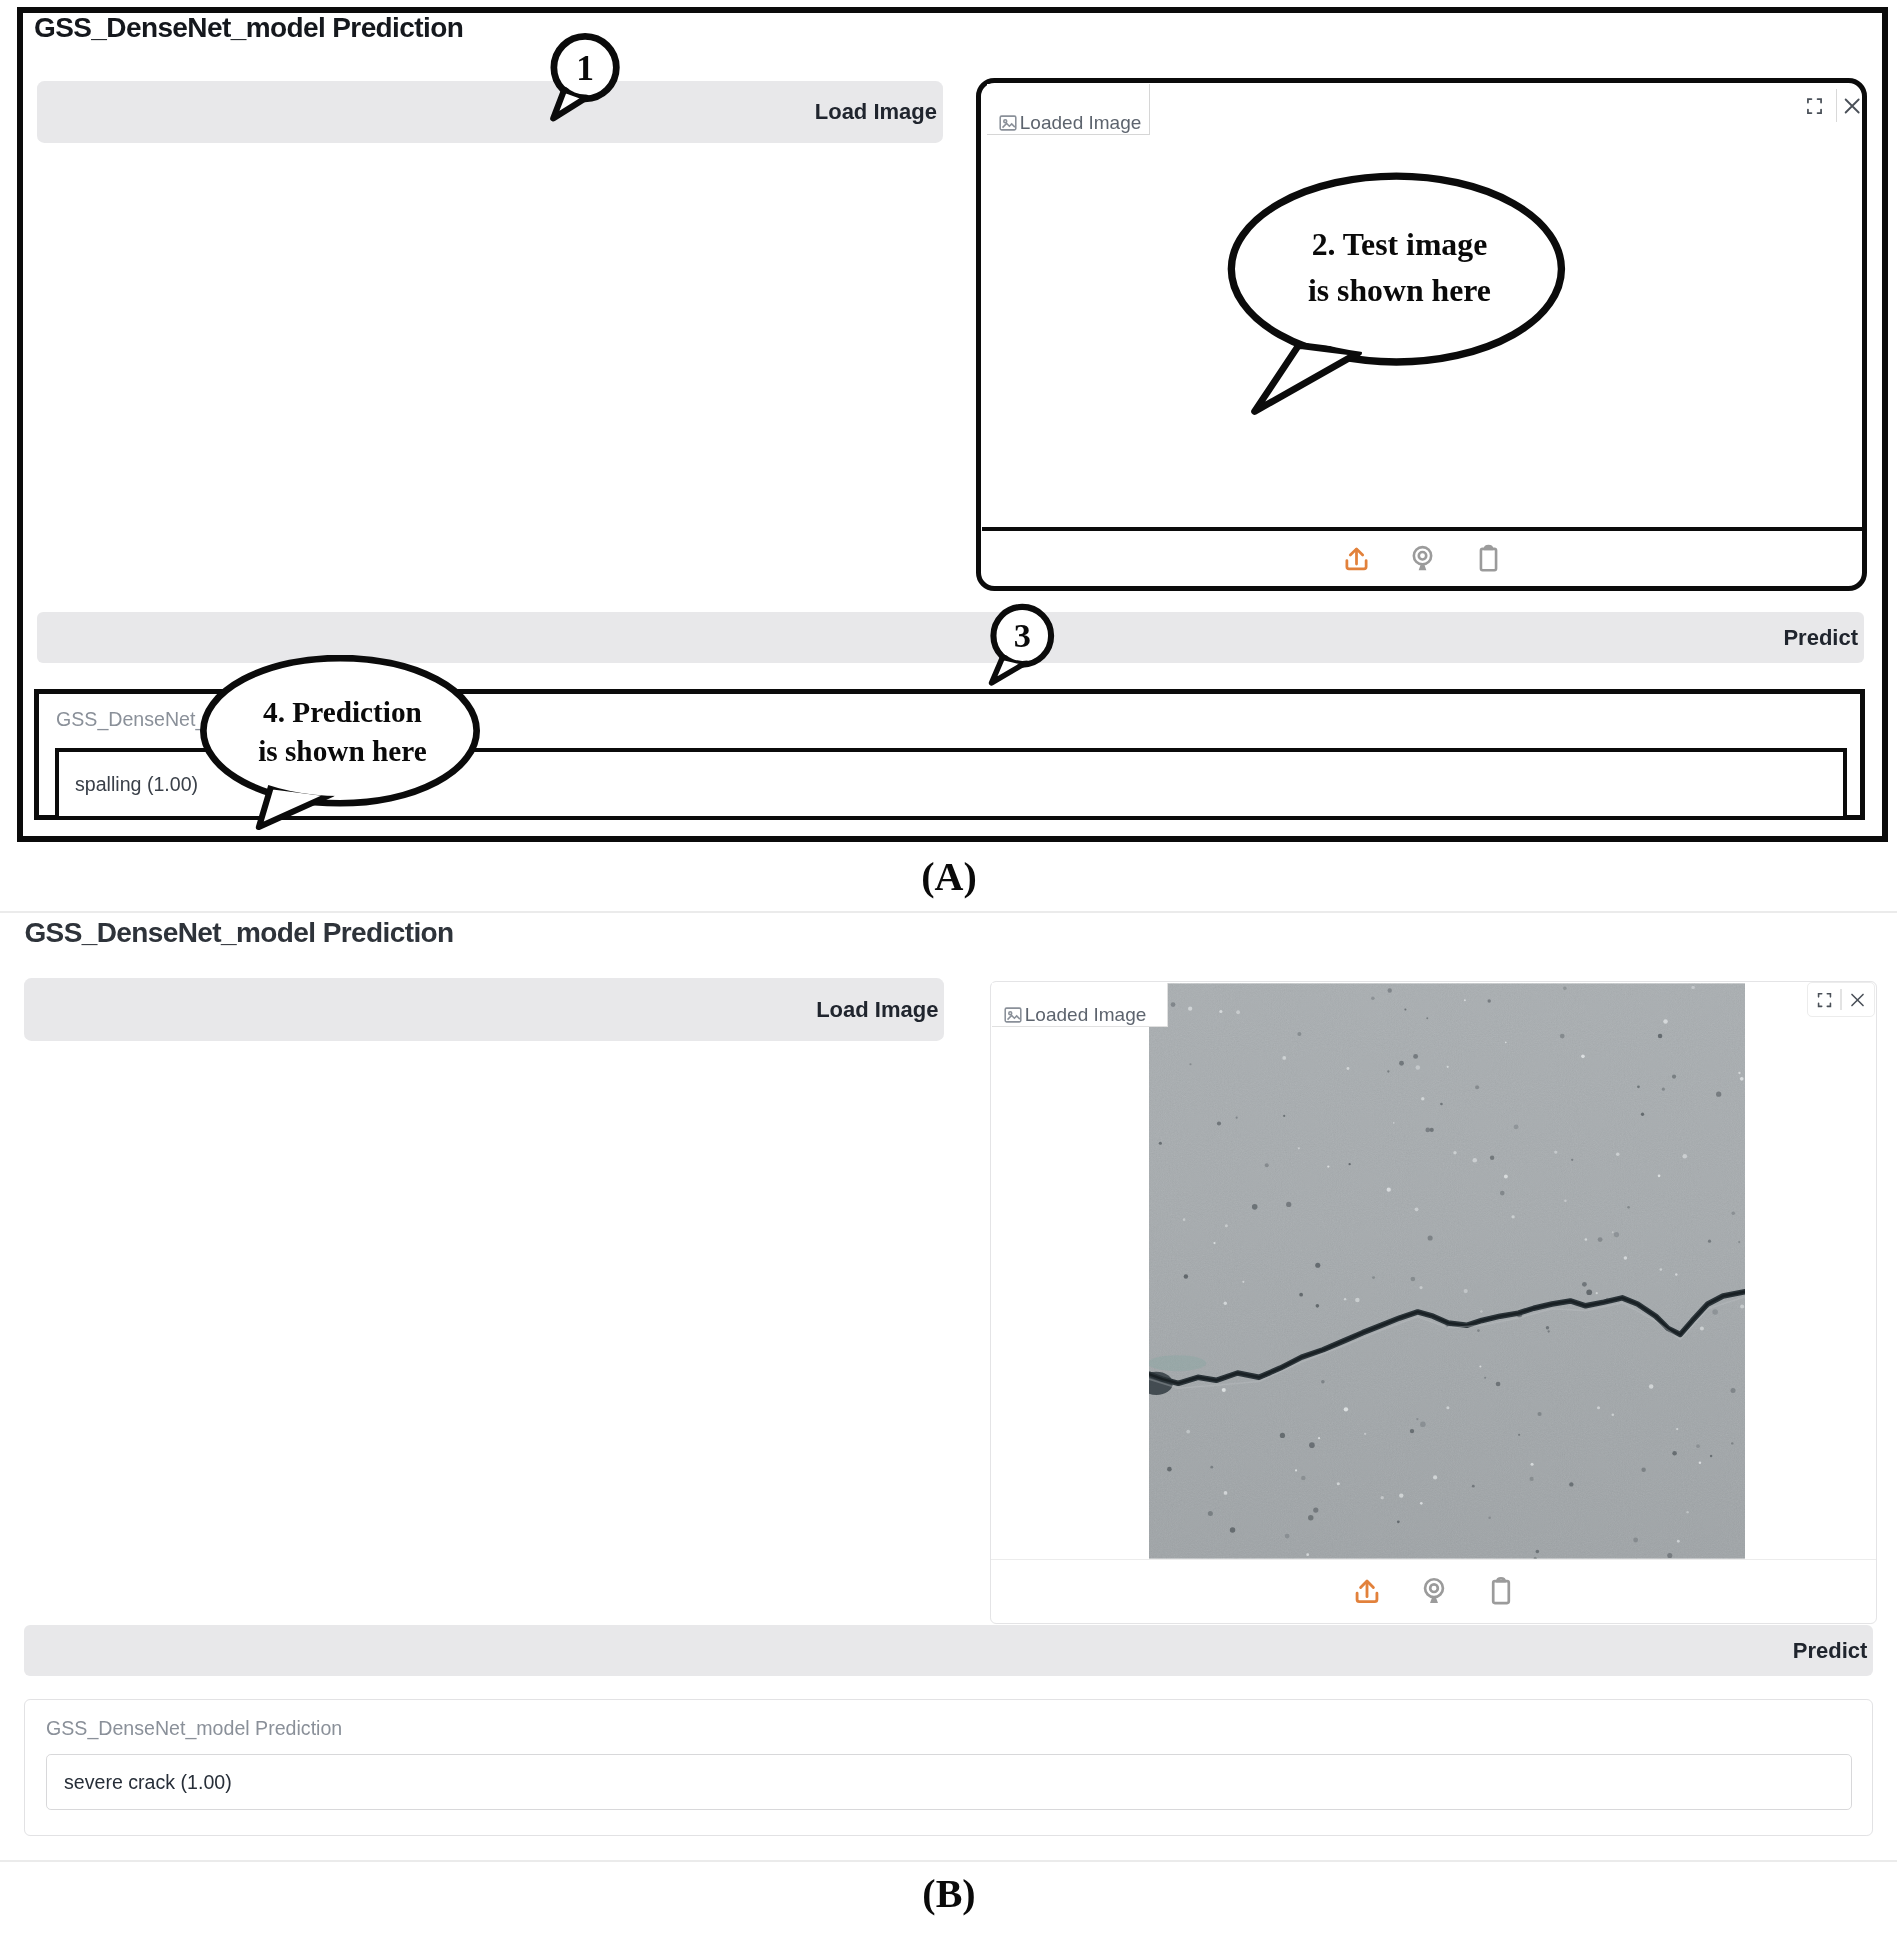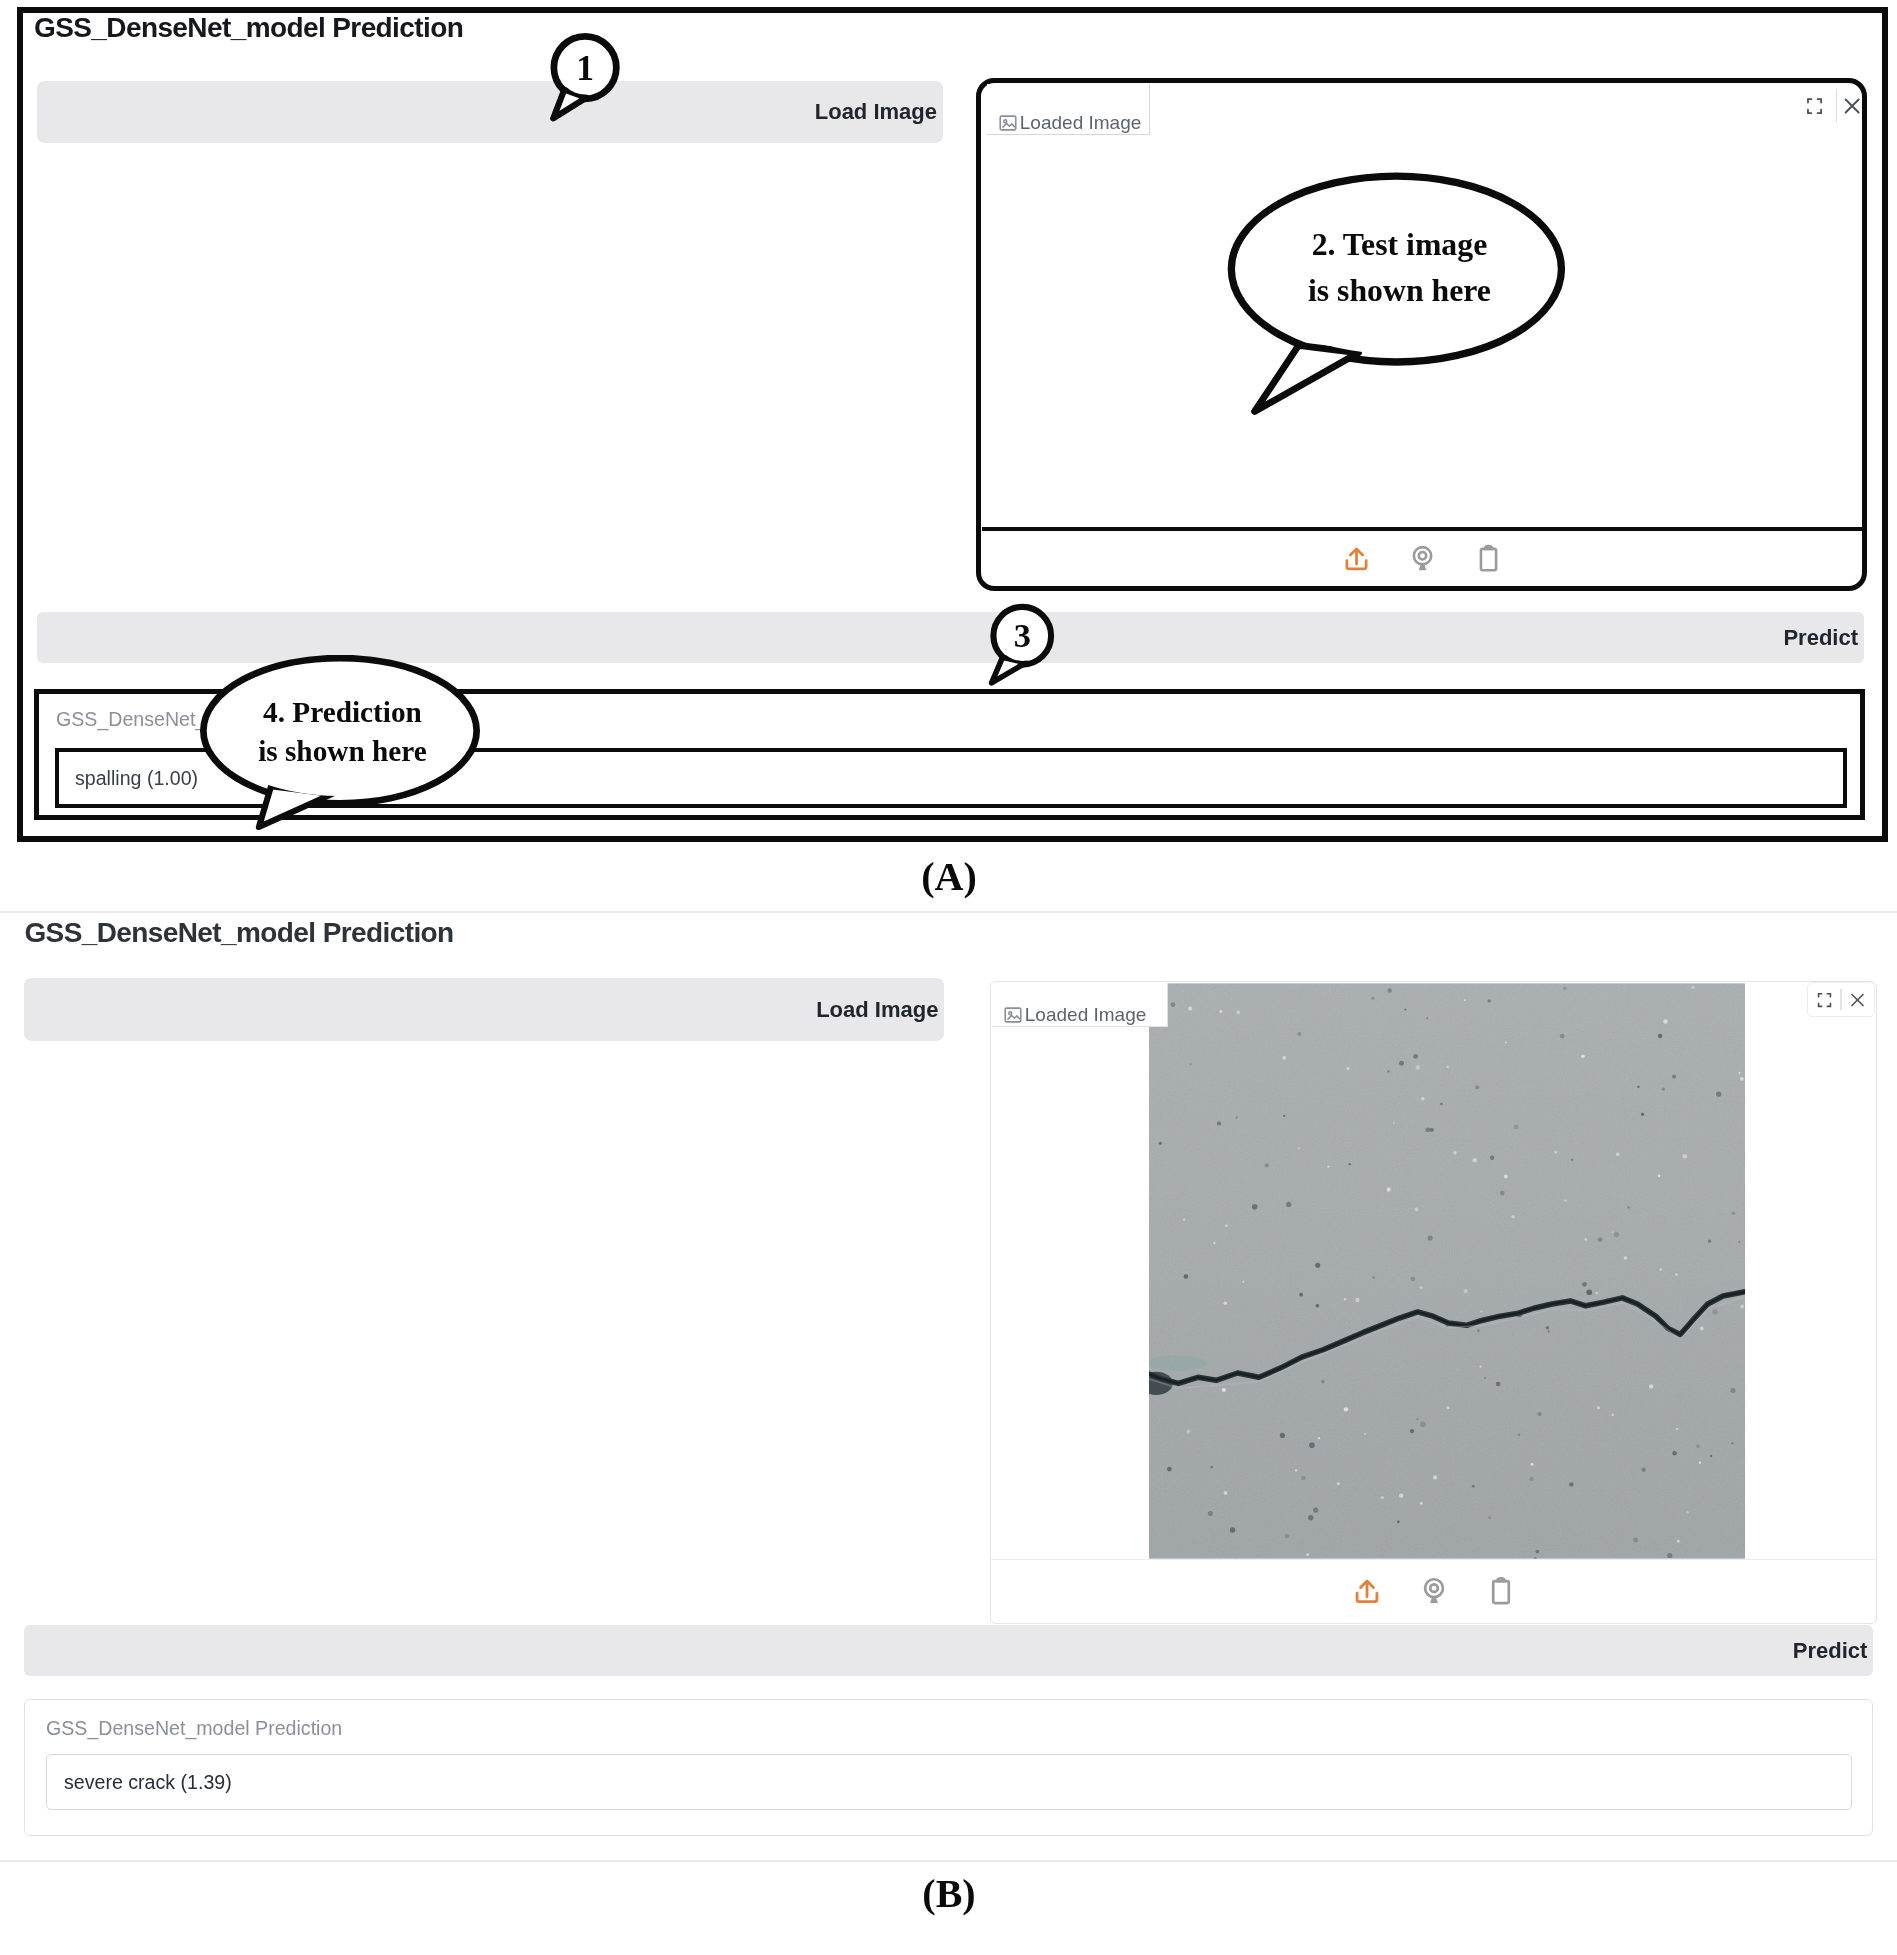--- a/index.html
+++ b/index.html
@@ -20,21 +20,21 @@
   .iconbtn{display:flex;align-items:center;justify-content:center;cursor:pointer;background:transparent;border:none;}
   .a-fs{left:1798px;top:89px;width:33px;height:33px;}
   .a-close{left:1836px;top:89px;width:33px;height:33px;border-left:1.2px solid #d9d9d9;padding-left:3.7px;}
   .a-divider{left:982px;top:527px;width:880px;height:4.3px;background:#0b0b0b;}
   .iconrow{display:flex;align-items:center;justify-content:center;gap:21px;}
   .a-iconrow{left:982px;top:538px;width:880px;height:40px;}
   .a-predict{left:37px;top:612px;width:1827px;height:51px;border-radius:6.1px;}
   .a-outbox{left:34px;top:689px;width:1831px;height:131px;border:5.5px solid #0b0b0b;background:#fff;}
   .out-label{font-size:19.6px;color:#8a9099;}
   .a-outlabel{left:56px;top:708px;}
-  .a-outinner{left:55px;top:748px;width:1792px;height:60px;border:4.3px solid #0b0b0b;background:#fff;
+  .a-outinner{left:55px;top:748px;width:1792px;height:72px;border:4.3px solid #0b0b0b;background:#fff;
               display:flex;align-items:center;padding-left:16px;font-size:19.6px;color:#3a4049;}
   .caption{left:0;width:1898px;text-align:center;font-family:"Liberation Serif",serif;font-weight:bold;
            font-size:40px;color:#0a0a0a;}
   .a-caption{top:853px;}
 
   
   .sep{left:0;width:1898px;height:1.8px;background:#ebebeb;}
   .sep1{top:911px;}
   .sep2{top:1860px;}
 
@@ -416,20 +416,20 @@
     </button>
   </div>
 
   <button class="abs gr-btn b-predict">
       <span>Predict</span>
     </button>
 
   <div class="abs b-outbox"></div>
   <div class="abs out-label b-outlabel">GSS_DenseNet_model Prediction</div>
   <div class="abs b-outinner">
-      <span>severe crack (1.39)</span>
+      <span>severe crack (1.00)</span>
     </div>
 
   <div class="abs sep sep2"></div>
   <div class="abs caption b-caption">(B)</div>
 
 </div>
 
 
 </body></html>

